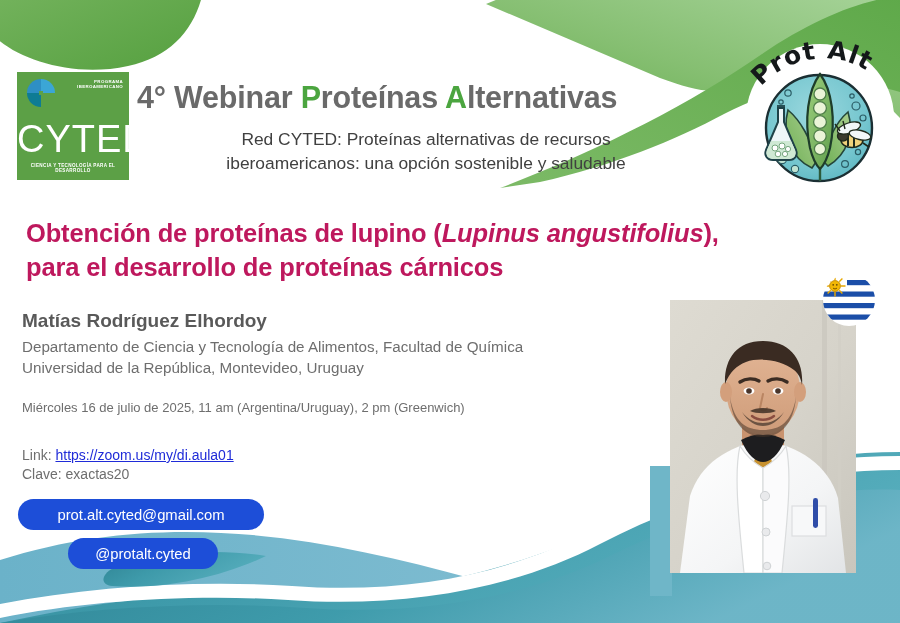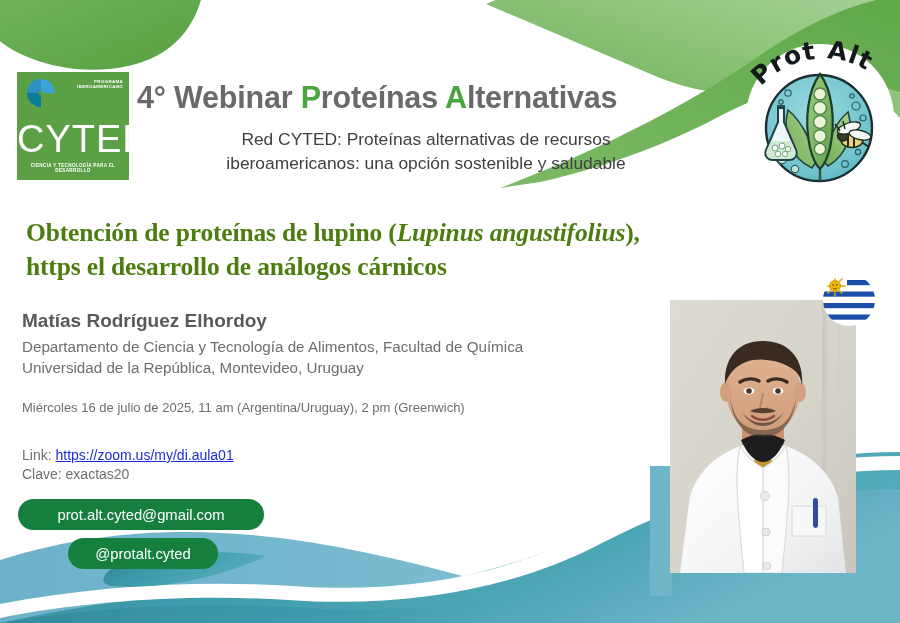--- a/index.html
+++ b/index.html
@@ -58,22 +58,22 @@
     text-align: center; color: #404040;
     font-size: 17.4px; line-height: 24px;
   }
 
   
   #protalt-logo { position: absolute; left: 748px; top: 36px; width: 142px; height: 148px; }
 
   
   #main-heading {
     position: absolute; left: 26px; top: 216px; width: 840px;
-    color: #4d7c0f; font-weight: bold;
-    font-size: 25.5px; line-height: 34px; letter-spacing: -.15px; font-family: Liberation Serif, serif;
+    color: #be185d; font-weight: bold;
+    font-size: 25.5px; line-height: 34px; letter-spacing: -.15px;
   }
   #main-heading .sci { font-style: italic; }
 
   
   #speaker-name {
     position: absolute; left: 22px; top: 310px;
     color: #595959; font-weight: bold; font-size: 19px;
   }
   #speaker-affiliation {
     position: absolute; left: 22px; top: 337px;
@@ -94,21 +94,21 @@
     color: #1F2BD8; text-decoration: underline; cursor: pointer;
   }
   #event-passcode {
     position: absolute; left: 22px; top: 466px;
     color: #6E6E6E; font-size: 14px;
   }
 
   
   .pill {
     position: absolute;
-    background: #15803d;
+    background: #1d4ed8;
     color: #ffffff;
     border-radius: 999px;
     font-size: 14.8px;
     display: flex; align-items: center; justify-content: center;
     cursor: pointer;
   }
   #pill-email { left: 18px; top: 499px; width: 246px; height: 31px; }
   #pill-handle { left: 68px; top: 538px; width: 150px; height: 31px; }
 
   
@@ -282,21 +282,21 @@
       <path d="M 92,95 L 87,88 M 97,93 L 95,85" stroke="#1f2a1c" stroke-width="1.4" fill="none"></path>
       <path d="M 115,107 L 121,111" stroke="#1f2a1c" stroke-width="1.6" fill="none"></path>
     </g>
 
     <path id="protArc" d="M 8,58 C 34,16 106,8 136,52" fill="none"></path>
     <text font-family="'DejaVu Sans', sans-serif" font-size="25" font-weight="bold" fill="#14181a" letter-spacing="1">
       <textPath href="#protArc" startOffset="6%">Prot  Alt</textPath>
     </text>
   </svg>
 
-  <div id="main-heading"><span>Obtención de proteínas de lupino (</span><span class="sci">Lupinus angustifolius</span><span>),</span><br><span>https el desarrollo de análogos cárnicos</span></div>
+  <div id="main-heading"><span>Obtención de proteínas de lupino (</span><span class="sci">Lupinus angustifolius</span><span>),</span><br><span>para el desarrollo de proteínas cárnicos</span></div>
 
   <div id="speaker-name">Matías Rodríguez Elhordoy</div>
   <div id="speaker-affiliation">Departamento de Ciencia y Tecnología de Alimentos, Facultad de Química
 Universidad de la República, Montevideo, Uruguay</div>
 
   <div id="event-datetime">Miércoles 16 de julio de 2025, 11 am (Argentina/Uruguay), 2 pm (Greenwich)</div>
   <div id="event-link-row"><span>Link: </span><span class="url">https://zoom.us/my/di.aula01</span></div>
   <div id="event-passcode">Clave: exactas20</div>
 
   <div class="pill" id="pill-email">

